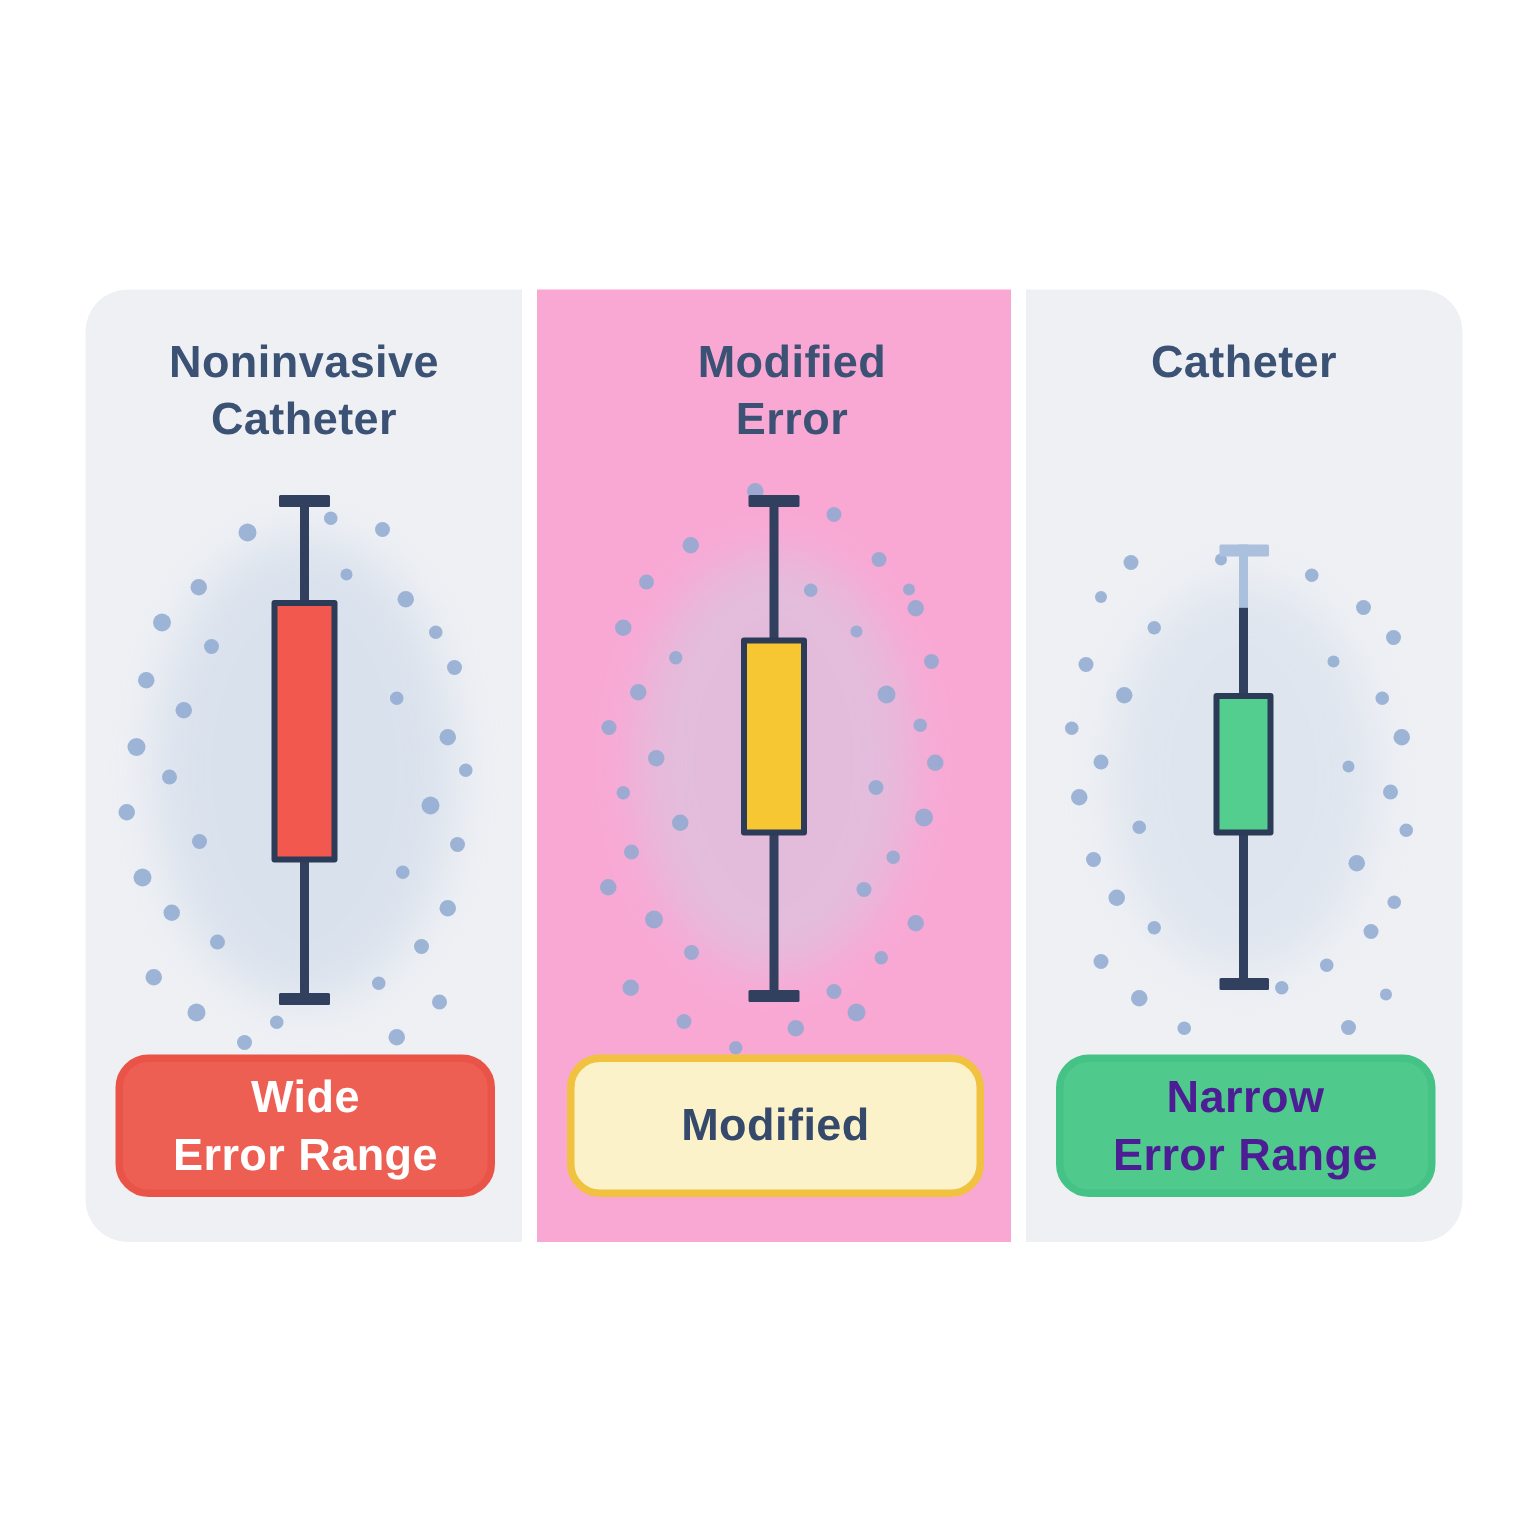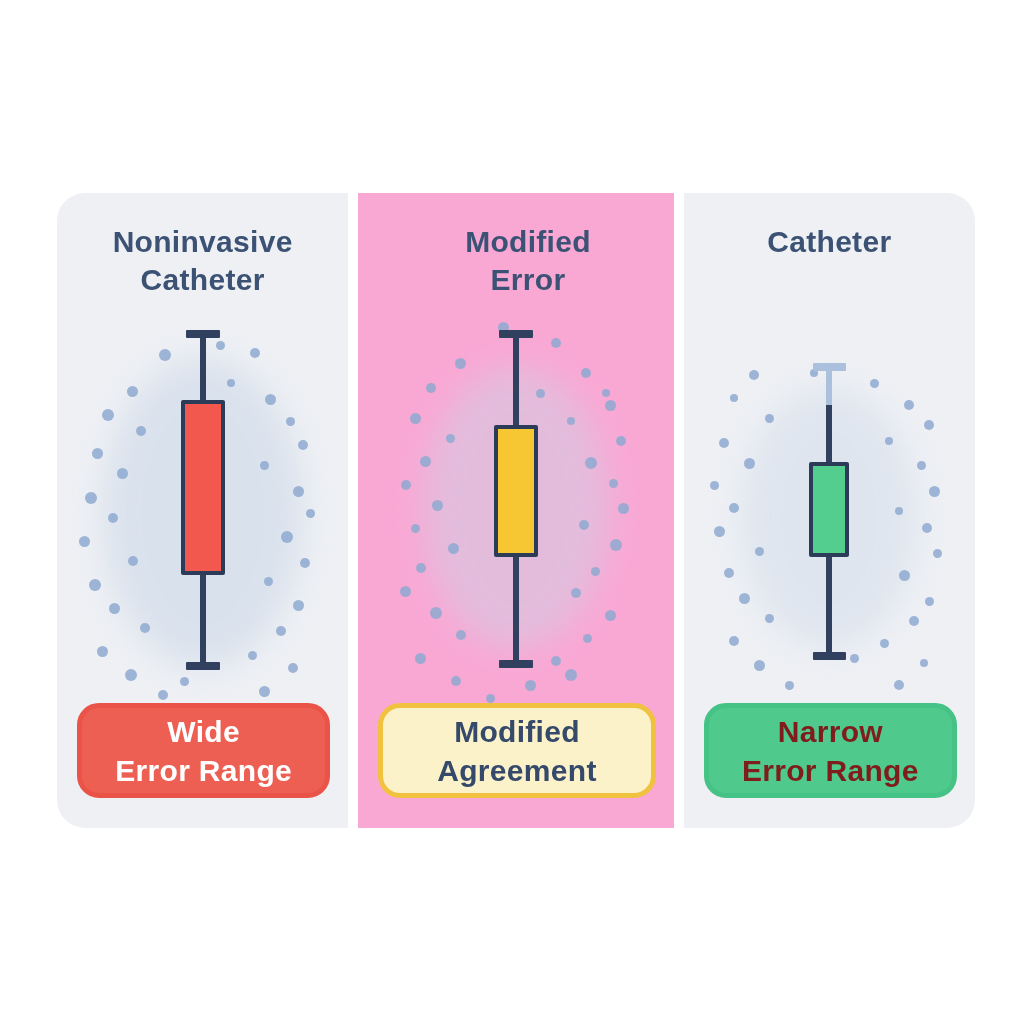--- a/index.html
+++ b/index.html
@@ -181,21 +181,20 @@
           <span class="dot" style="width: 9px; height: 9px; left: calc(50% - 29.5px); top: 380.5px; background: rgb(142, 169, 208);"></span>
           <span class="dot" style="width: 8px; height: 8px; left: calc(50% + 86px); top: 76px; background: rgb(142, 169, 208);"></span>
           <div class="whisker whisker-main" style="left: calc(50% - 3px); top: 17px; height: 338px; background: rgb(49, 64, 94);"></div>
 
       <div class="cap cap-top" style="width: 34px; left: calc(50% - 17px); top: 17px; background: rgb(49, 64, 94);"></div>
       <div class="cap cap-bottom" style="width: 34px; left: calc(50% - 17px); top: 347px; background: rgb(49, 64, 94);"></div>
       <div class="iqr-box" style="width: 44px; left: calc(50% - 22px); top: 112px; height: 132px; background: rgb(247, 199, 51);"></div>
     </div>
     <div class="badge" style="background: rgb(252, 242, 202); border: 5px solid rgb(240, 194, 63); color: rgb(53, 73, 107);">
       <div>Modified</div>
-      <div>Agreement</div>
     </div>
   </section>
 
   <section class="panel" style="background: rgb(238, 240, 244);">
     <h2 class="title" style="color: rgb(60, 82, 117);">
       <div>Catheter</div>
     </h2>
     <div class="plot">
       <div class="cloud" style="width: 176px; height: 260px; left: calc(50% - 88px); top: 75px; background: rgb(201, 214, 231); opacity: 0.4;"></div>
       <span class="dot" style="width: 10px; height: 10px; left: calc(50% - 80px); top: 57px; background: rgb(142, 169, 208);"></span>
@@ -229,19 +228,19 @@
           <span class="dot" style="width: 9px; height: 9px; left: calc(50% - 44.5px); top: 367.5px; background: rgb(142, 169, 208);"></span>
           <span class="dot" style="width: 10px; height: 10px; left: calc(50% + 65px); top: 367px; background: rgb(142, 169, 208);"></span>
           <span class="dot" style="width: 8px; height: 8px; left: calc(50% - 19px); top: 56px; background: rgb(142, 169, 208);"></span>
           <span class="dot" style="width: 9px; height: 9px; left: calc(50% + 20.5px); top: 340.5px; background: rgb(142, 169, 208);"></span>
           <div class="whisker whisker-main" style="left: calc(50% - 3px); top: 92px; height: 255px; background: rgb(49, 64, 94);"></div>
       <div class="whisker whisker-light" style="left: calc(50% - 3px); top: 50px; height: 42px; background: rgb(170, 192, 220);"></div>
       <div class="cap cap-top" style="width: 33px; left: calc(50% - 16.5px); top: 50px; background: rgb(170, 192, 220);"></div>
       <div class="cap cap-bottom" style="width: 33px; left: calc(50% - 16.5px); top: 339px; background: rgb(49, 64, 94);"></div>
       <div class="iqr-box" style="width: 40px; left: calc(50% - 20px); top: 149px; height: 95px; background: rgb(83, 206, 142);"></div>
     </div>
-    <div class="badge" style="background: rgb(79, 202, 140); border: 5px solid rgb(69, 194, 133); color: #7f1d1d;">
+    <div class="badge" style="background: rgb(79, 202, 140); border: 5px solid rgb(69, 194, 133); color: #4c1d95;">
       <div>Narrow</div>
       <div>Error Range</div>
     </div>
   </section>
 </main>
 </div>
 
 </body></html>

